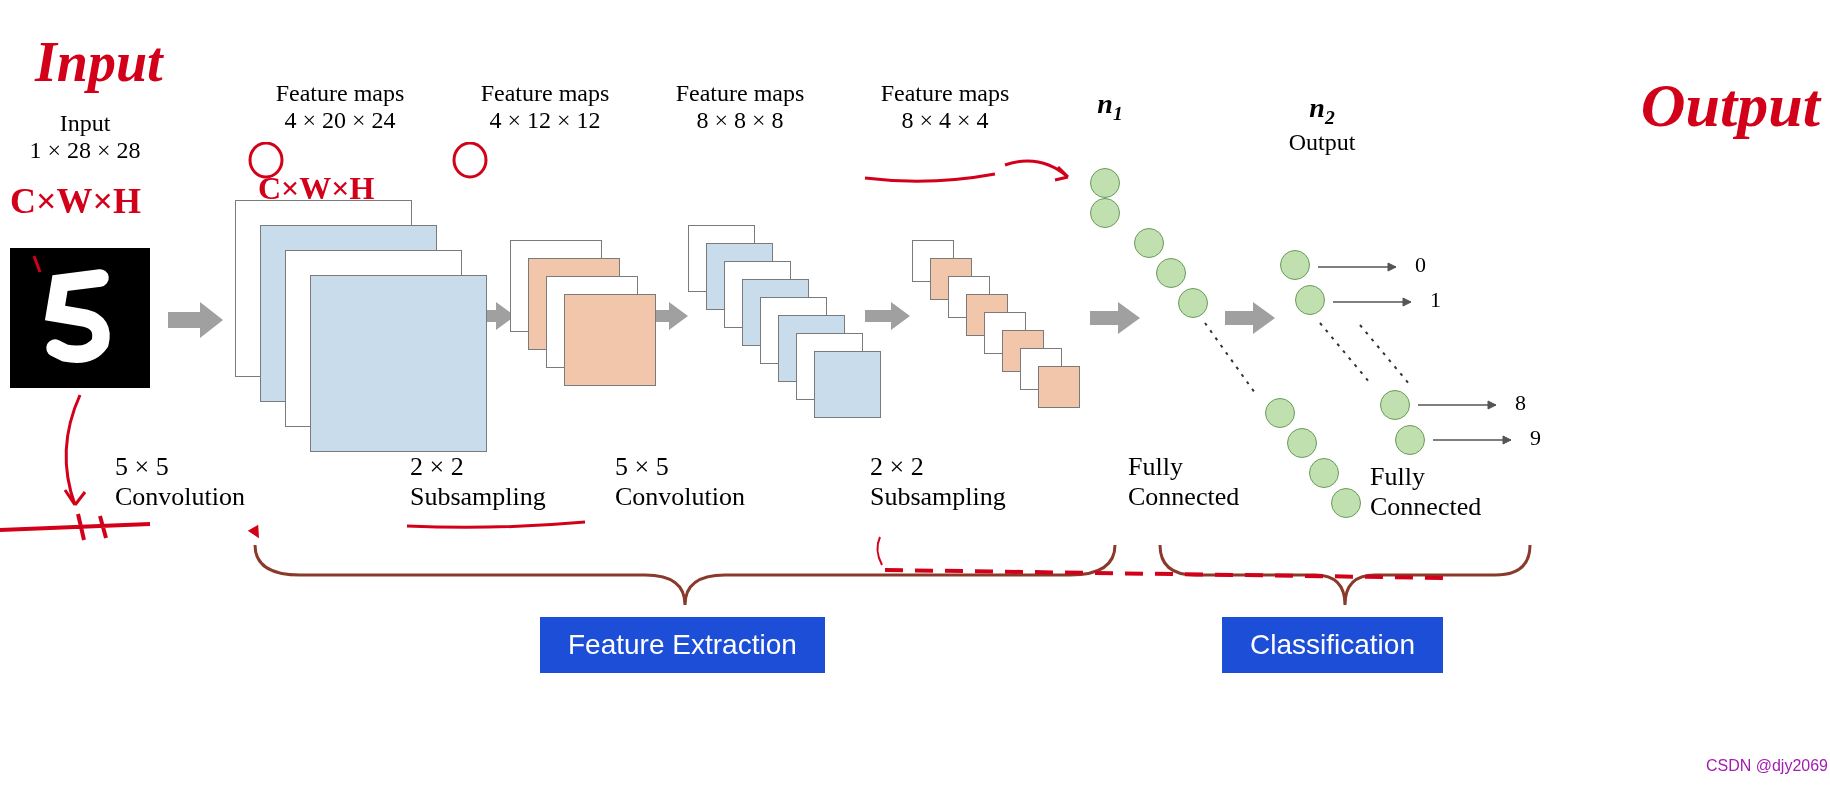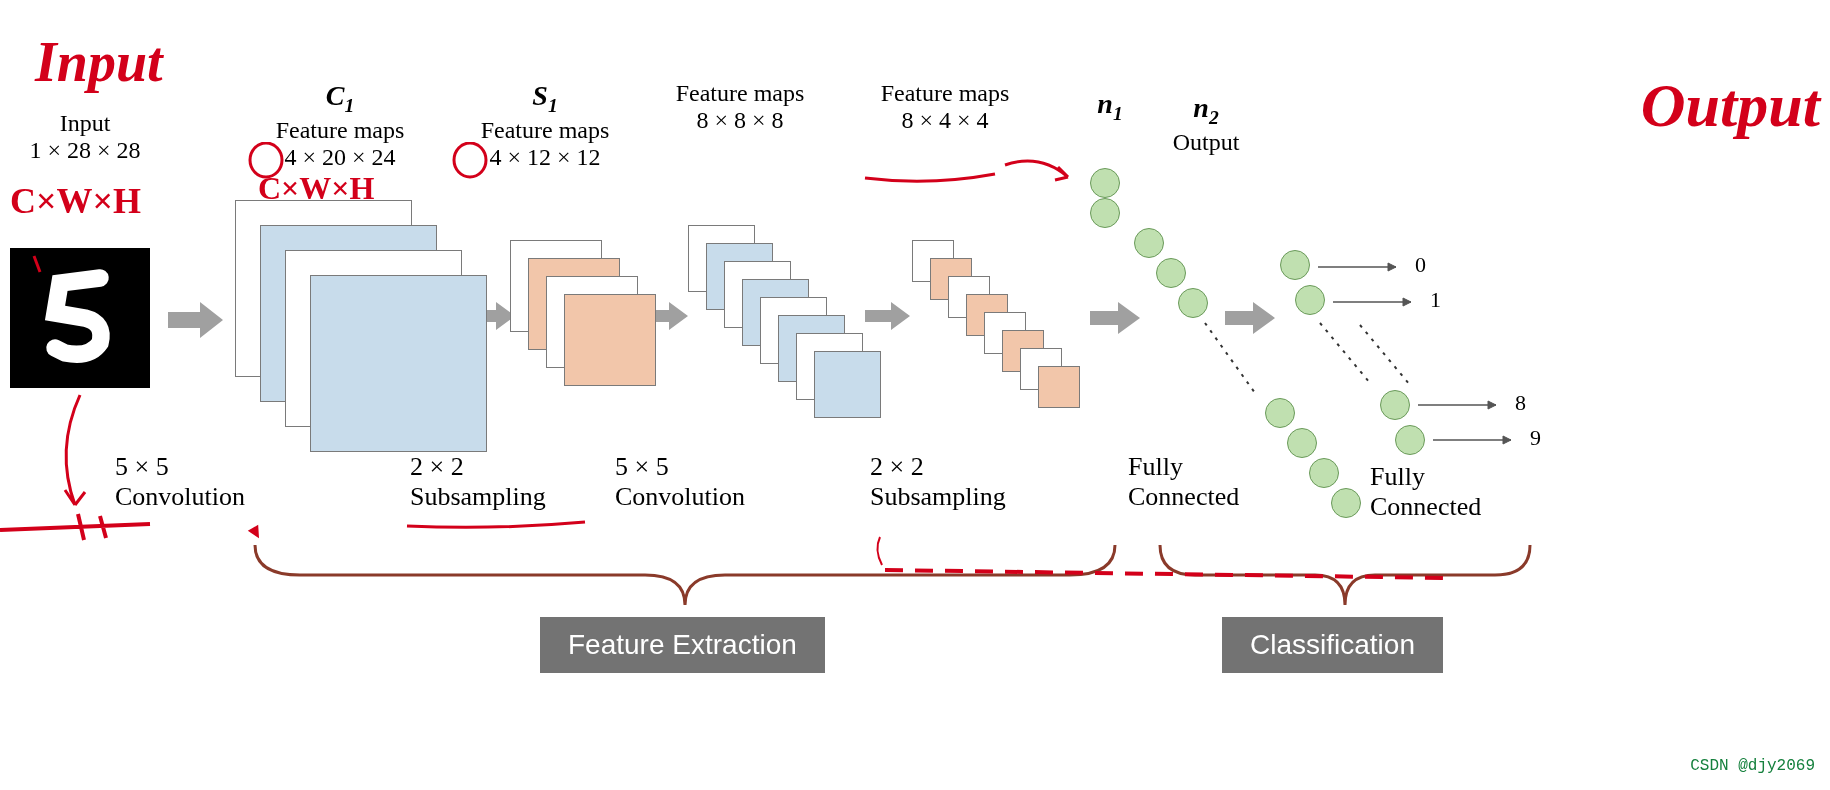--- a/index.html
+++ b/index.html
@@ -31,21 +31,21 @@
     font-size: 24px;
   }
   .op-label {
     position: absolute;
     text-align: left;
     font-size: 26px;
     color: #000;
   }
   .phase-label {
     position: absolute;
-    background: #737373;
+    background: #1d4ed8;
     color: #fff;
     font-size: 28px;
     padding: 12px 28px;
     font-family: Arial, sans-serif;
   }
   .hand {
     position: absolute;
     color: #d3001a;
     font-family: "Comic Sans MS", cursive;
     font-weight: bold;
@@ -83,24 +83,24 @@
   }
   .brace-svg {
     position: absolute;
   }
   .red-stroke {
     stroke: #d3001a;
     fill: none;
   }
   .watermark {
     position: absolute;
-    right: 15px;
+    right: 2px;
     bottom: 15px;
-    color: #15803d;
-    font-family: Liberation Mono, monospace;
+    color: #a21caf;
+    font-family: Liberation Sans, sans-serif;
     font-size: 16px;
   }
   .input-img {
     position: absolute;
     left: 10px;
     top: 248px;
     width: 140px;
     height: 140px;
     background: #000;
   }
@@ -123,31 +123,29 @@
 
 <div class="hand" style="right:10px;top:70px;font-size:62px;font-style:italic">Output</div>
 
 <div class="layer-label" style="left:15px;top:110px;width:140px">
   <div>Input</div>
   <div class="layer-dim">1 × 28 × 28</div>
 </div>
 <div class="hand" style="left:10px;top:180px;font-size:36px">C×W×H</div>
 
 <div class="layer-label" style="left:240px;top:80px;width:200px">
-  <div class="layer-symbol"><span>C</span><span class="sub">1</span></div>
   <div>Feature maps</div>
   <div class="layer-dim">4 × 20 × 24</div>
 </div>
 <svg class="red-stroke" style="position:absolute;left:248px;top:142px;width:40px;height:40px">
     <ellipse cx="18" cy="18" rx="16" ry="17" stroke-width="3"></ellipse>
   </svg>
 <div class="hand" style="left:258px;top:170px;font-size:32px">C×W×H</div>
 
 <div class="layer-label" style="left:445px;top:80px;width:200px">
-  <div class="layer-symbol"><span>S</span><span class="sub">1</span></div>
   <div>Feature maps</div>
   <div class="layer-dim">4 × 12 × 12</div>
 </div>
 <svg class="red-stroke" style="position:absolute;left:452px;top:142px;width:40px;height:40px">
     <ellipse cx="18" cy="18" rx="16" ry="17" stroke-width="3"></ellipse>
   </svg>
 
 <div class="layer-label" style="left:640px;top:80px;width:200px">
   <div>Feature maps</div>
   <div class="layer-dim">8 × 8 × 8</div>
@@ -161,21 +159,21 @@
     <path d="M5 10 Q70 18 135 6" stroke-width="3"></path>
   </svg>
 <svg class="red-stroke" style="position:absolute;left:1000px;top:155px;width:80px;height:40px">
     <path d="M5 10 Q40 -2 68 22 M68 22 L58 12 M68 22 L55 25" stroke-width="3"></path>
   </svg>
 
 <div class="layer-label" style="left:1080px;top:88px;width:60px">
   <div class="layer-symbol"><span>n</span><span class="sub">1</span></div>
 </div>
 
-<div class="layer-label" style="left:1156px;top:92px;width:100px">
+<div class="layer-label" style="left:1272px;top:92px;width:100px">
   <div class="layer-symbol"><span>n</span><span class="sub">2</span></div>
   <div>Output</div>
 </div>
 
 <div class="input-img">
   <svg width="140" height="140" viewBox="0 0 28 28">
     <path d="M18 6 L10 7 L9 13 L15 14 Q19 15 18 19 Q16 22 11 21 L9 20" stroke="#fff" stroke-width="3.5" fill="none" stroke-linecap="round"></path>
   </svg>
 </div>
 <svg class="red-stroke" style="position:absolute;left:32px;top:254px;width:15px;height:20px">

